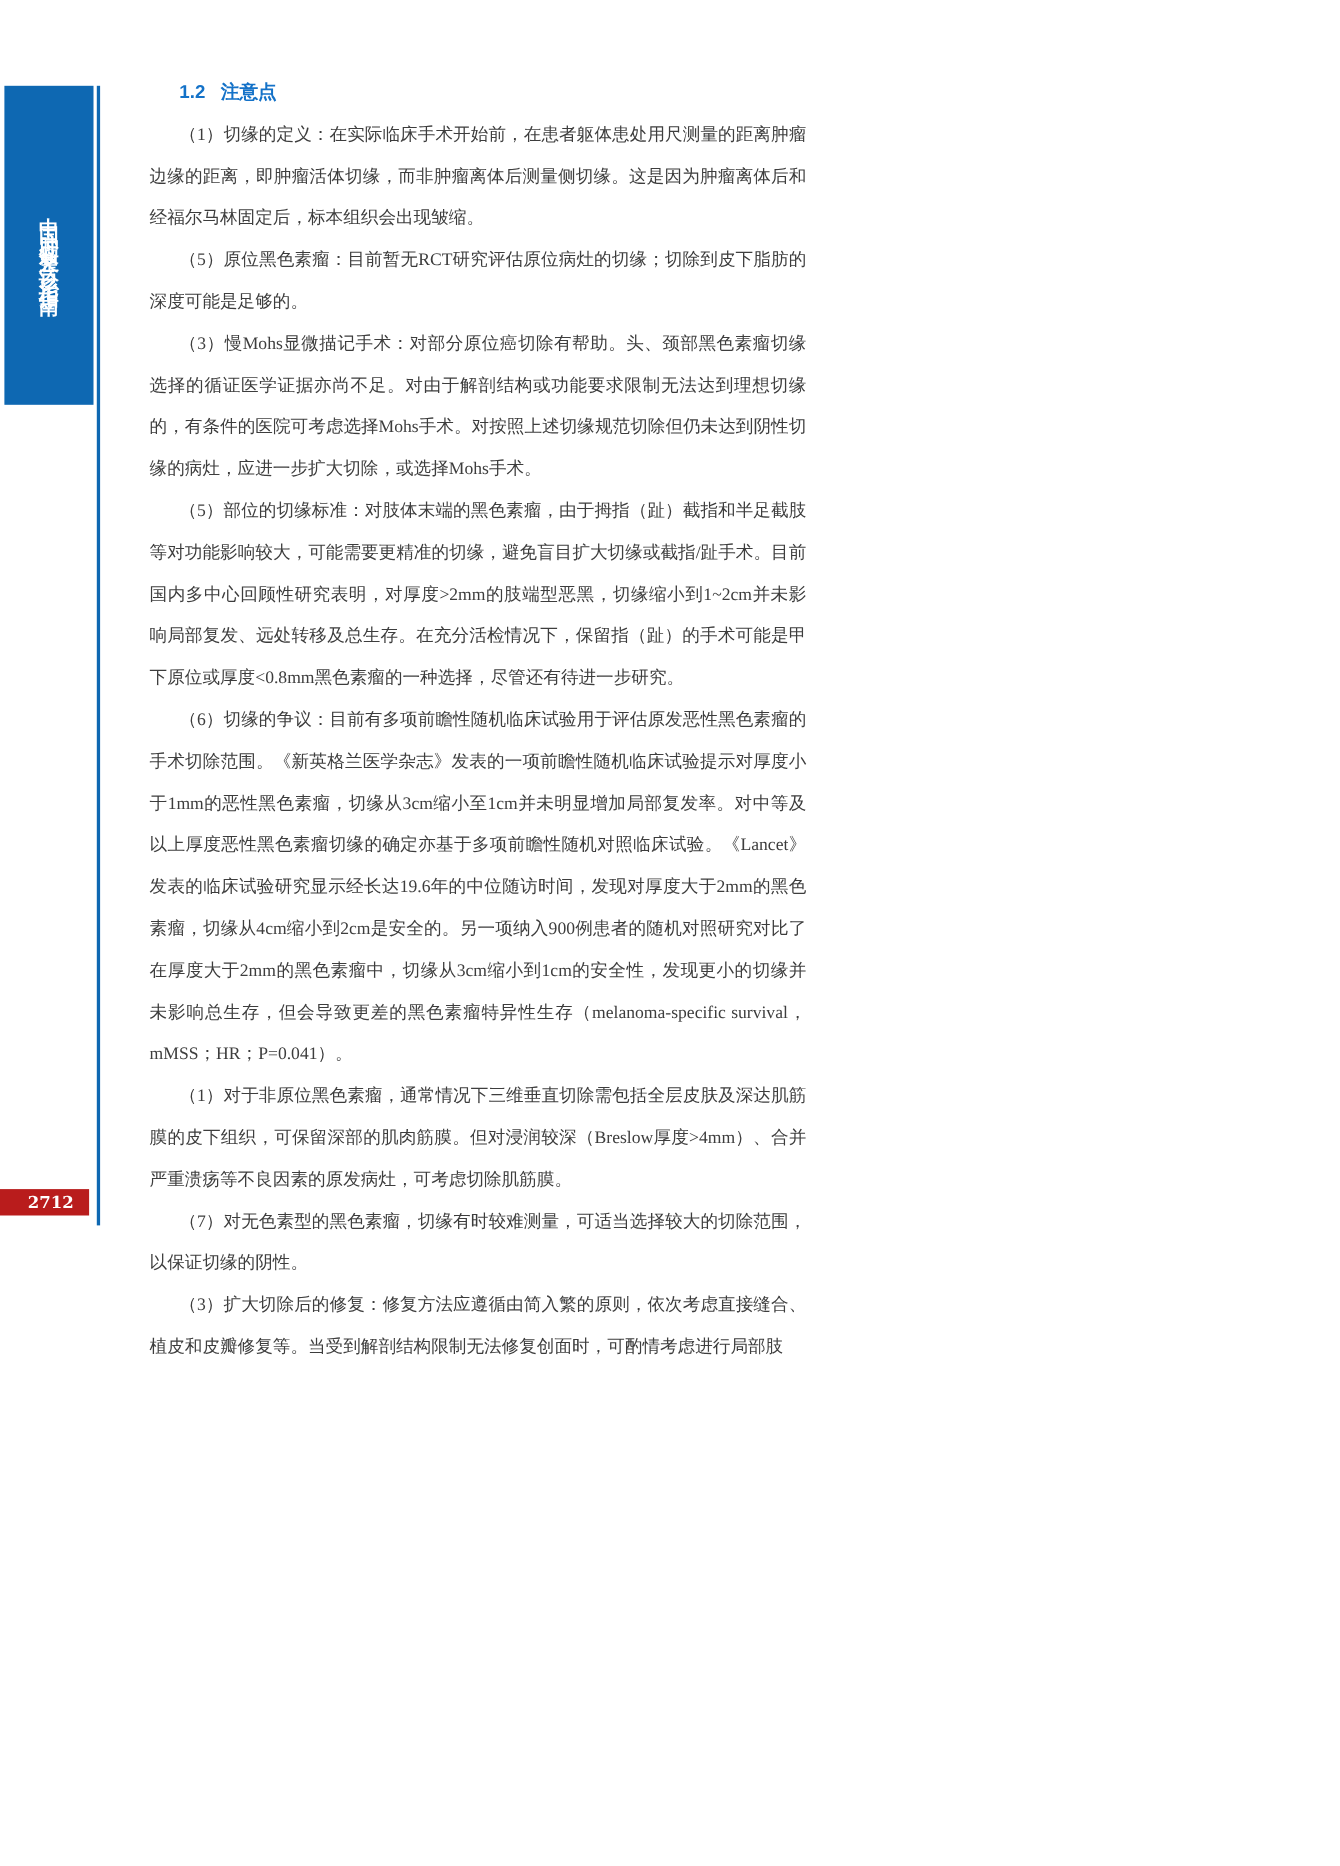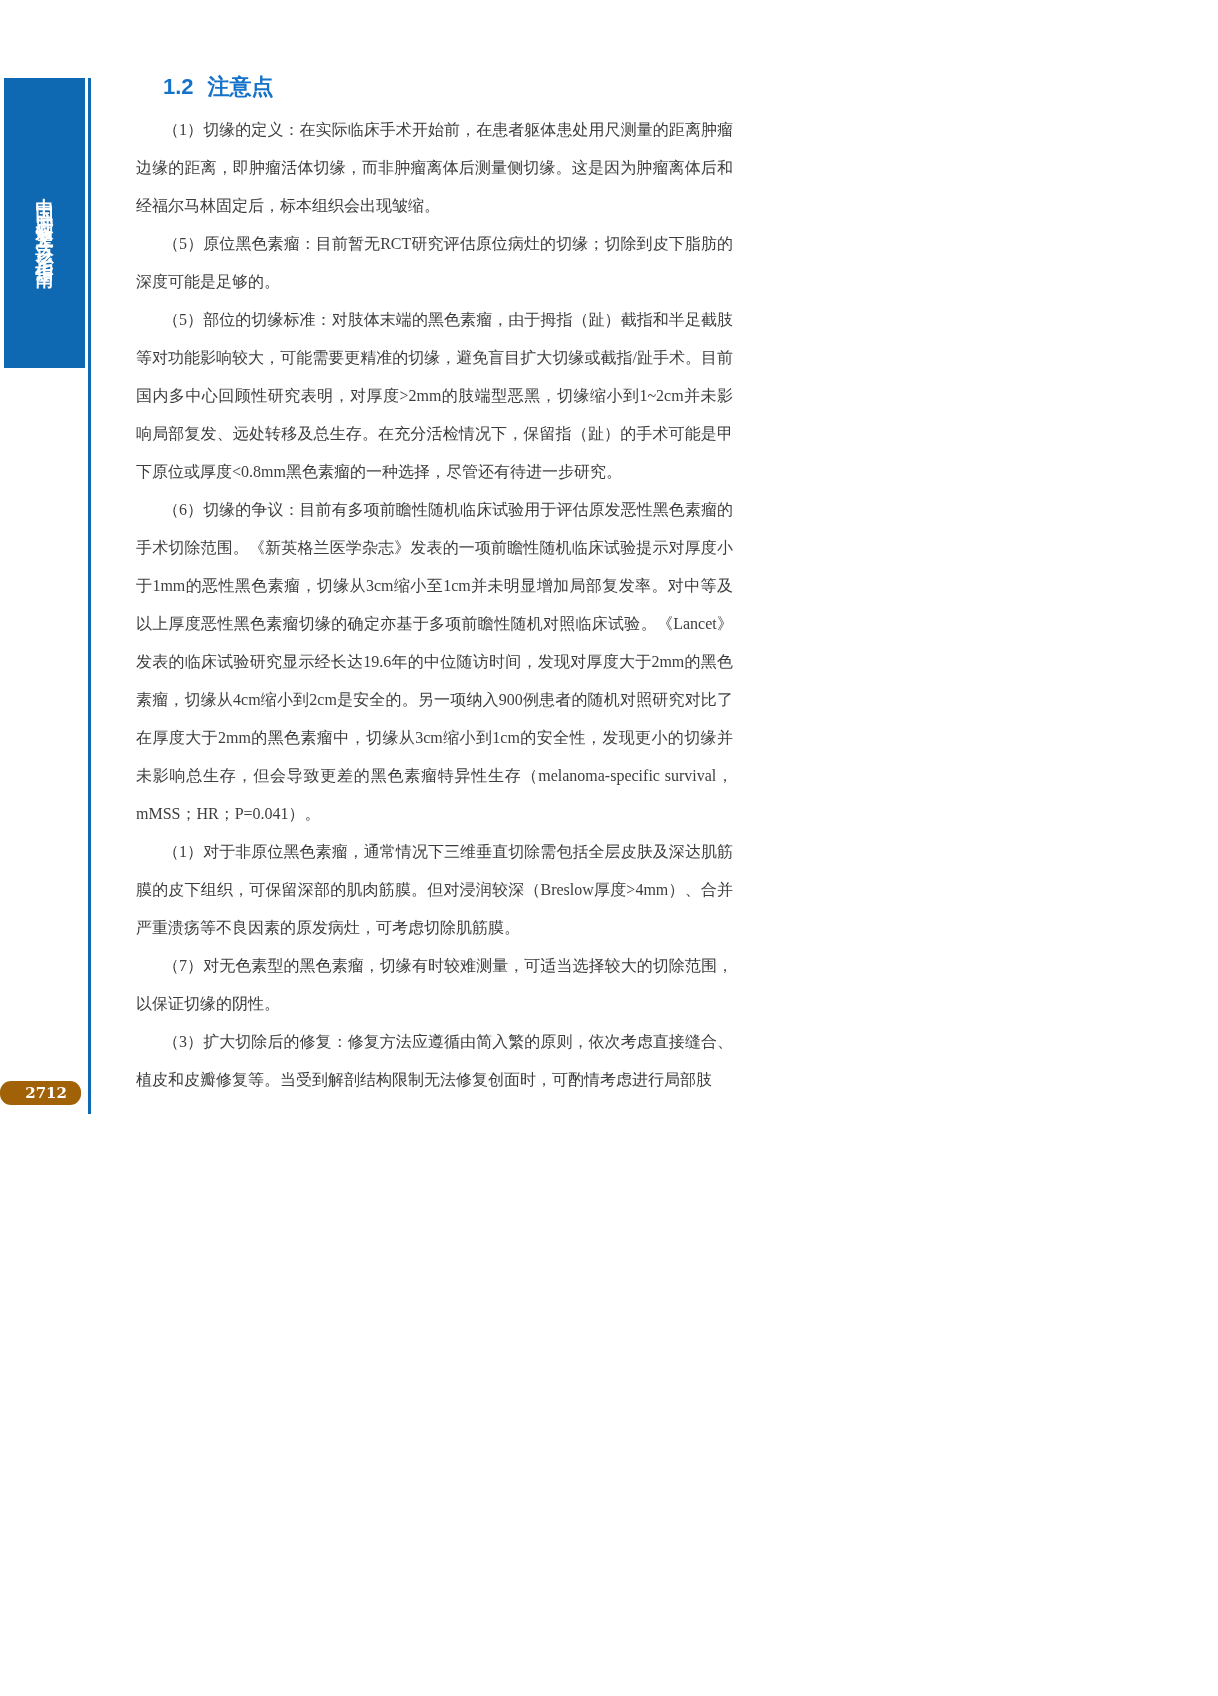--- a/index.html
+++ b/index.html
@@ -42,28 +42,27 @@
   }
 
   
   .page-num {
     position: absolute;
     left: 0;
     top: 1081px;
     width: 67px;
     height: 24px;
     padding-right: 14px;
-    background: #a16207;
+    background: #b91c1c;
     color: #ffffff;
     font-family: "DejaVu Serif", "Liberation Serif", serif;
     font-weight: bold;
     font-size: 15px;
     line-height: 24px;
     text-align: right;
-    border-radius: 11px;
   }
 
   
   .content {
     position: absolute;
     left: 136px;
     top: 72px;
     width: 597px;
     color: #3d3d3d;
     font-family: "Liberation Serif", "DejaVu Serif", serif;
@@ -75,21 +74,21 @@
     text-align: justify;
     text-indent: 27px;
   }
   h2 {
     color: #1472c8;
     font-family: "Liberation Sans", "DejaVu Sans", sans-serif;
     font-weight: bold;
   }
   h2.sub {
     margin: 0 0 9px 27px;
-    font-size: 22px;
+    font-size: 17px;
   }
   h2.main {
     margin: 31px 0 25px 29px;
     font-size: 19px;
   }
   h2.sub .ht { margin-left: 14px; }
   h2.main .ht { margin-left: 19px; }
 </style>
 </head>
 <body>
@@ -101,20 +100,21 @@
 <div class="page-num">2712</div>
 
 <main class="content">
 
   <h2 class="sub">
     <span>1.2</span><span class="ht">注意点</span>
   </h2>
 
   <p>（1）切缘的定义：在实际临床手术开始前，在患者躯体患处用尺测量的距离肿瘤边缘的距离，即肿瘤活体切缘，而非肿瘤离体后测量侧切缘。这是因为肿瘤离体后和经福尔马林固定后，标本组织会出现皱缩。</p>
   <p>（5）原位黑色素瘤：目前暂无RCT研究评估原位病灶的切缘；切除到皮下脂肪的深度可能是足够的。</p>
+  <p>（3）慢Mohs显微描记手术：对部分原位癌切除有帮助。头、颈部黑色素瘤切缘选择的循证医学证据亦尚不足。对由于解剖结构或功能要求限制无法达到理想切缘的，有条件的医院可考虑选择Mohs手术。对按照上述切缘规范切除但仍未达到阴性切缘的病灶，应进一步扩大切除，或选择Mohs手术。</p>
   <p>（5）部位的切缘标准：对肢体末端的黑色素瘤，由于拇指（趾）截指和半足截肢等对功能影响较大，可能需要更精准的切缘，避免盲目扩大切缘或截指/趾手术。目前国内多中心回顾性研究表明，对厚度&gt;2mm的肢端型恶黑，切缘缩小到1~2cm并未影响局部复发、远处转移及总生存。在充分活检情况下，保留指（趾）的手术可能是甲下原位或厚度&lt;0.8mm黑色素瘤的一种选择，尽管还有待进一步研究。</p>
   <p>（6）切缘的争议：目前有多项前瞻性随机临床试验用于评估原发恶性黑色素瘤的手术切除范围。《新英格兰医学杂志》发表的一项前瞻性随机临床试验提示对厚度小于1mm的恶性黑色素瘤，切缘从3cm缩小至1cm并未明显增加局部复发率。对中等及以上厚度恶性黑色素瘤切缘的确定亦基于多项前瞻性随机对照临床试验。《Lancet》发表的临床试验研究显示经长达19.6年的中位随访时间，发现对厚度大于2mm的黑色素瘤，切缘从4cm缩小到2cm是安全的。另一项纳入900例患者的随机对照研究对比了在厚度大于2mm的黑色素瘤中，切缘从3cm缩小到1cm的安全性，发现更小的切缘并未影响总生存，但会导致更差的黑色素瘤特异性生存（melanoma-specific survival，mMSS；HR；P=0.041）。</p>
 
 
   <p>（1）对于非原位黑色素瘤，通常情况下三维垂直切除需包括全层皮肤及深达肌筋膜的皮下组织，可保留深部的肌肉筋膜。但对浸润较深（Breslow厚度&gt;4mm）、合并严重溃疡等不良因素的原发病灶，可考虑切除肌筋膜。</p>
   <p>（7）对无色素型的黑色素瘤，切缘有时较难测量，可适当选择较大的切除范围，以保证切缘的阴性。</p>
   <p>（3）扩大切除后的修复：修复方法应遵循由简入繁的原则，依次考虑直接缝合、植皮和皮瓣修复等。当受到解剖结构限制无法修复创面时，可酌情考虑进行局部肢</p>
 
 </main>
 

